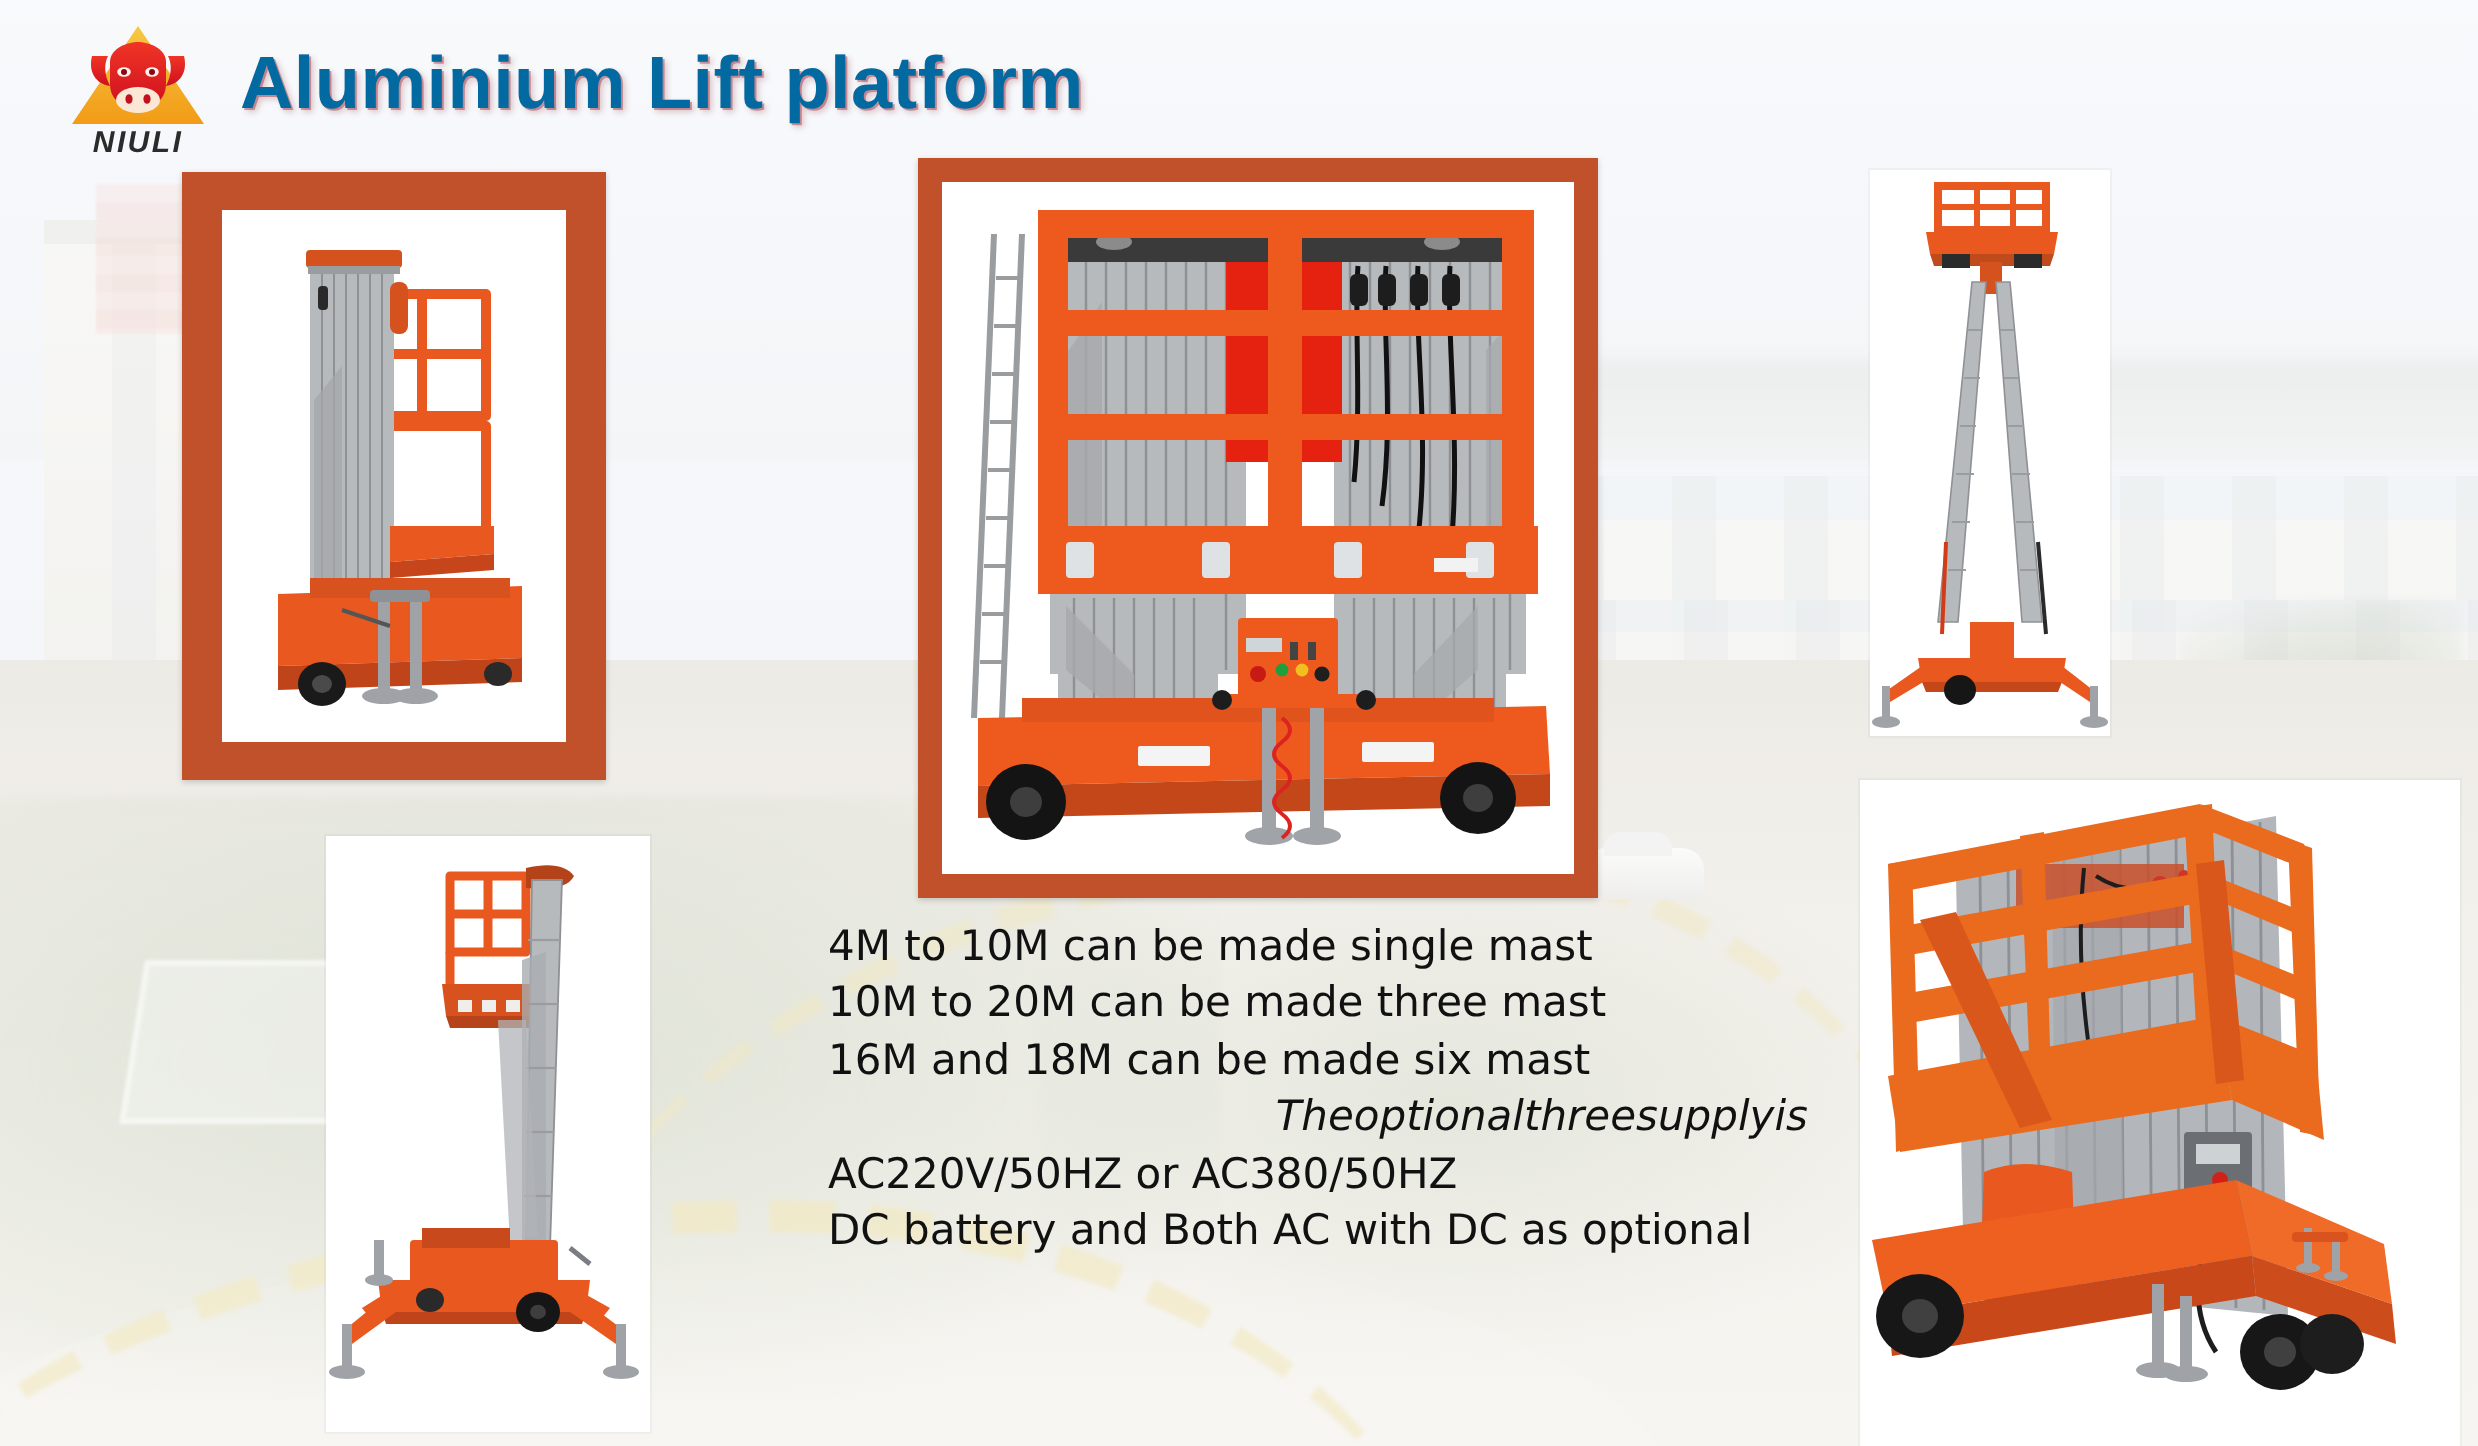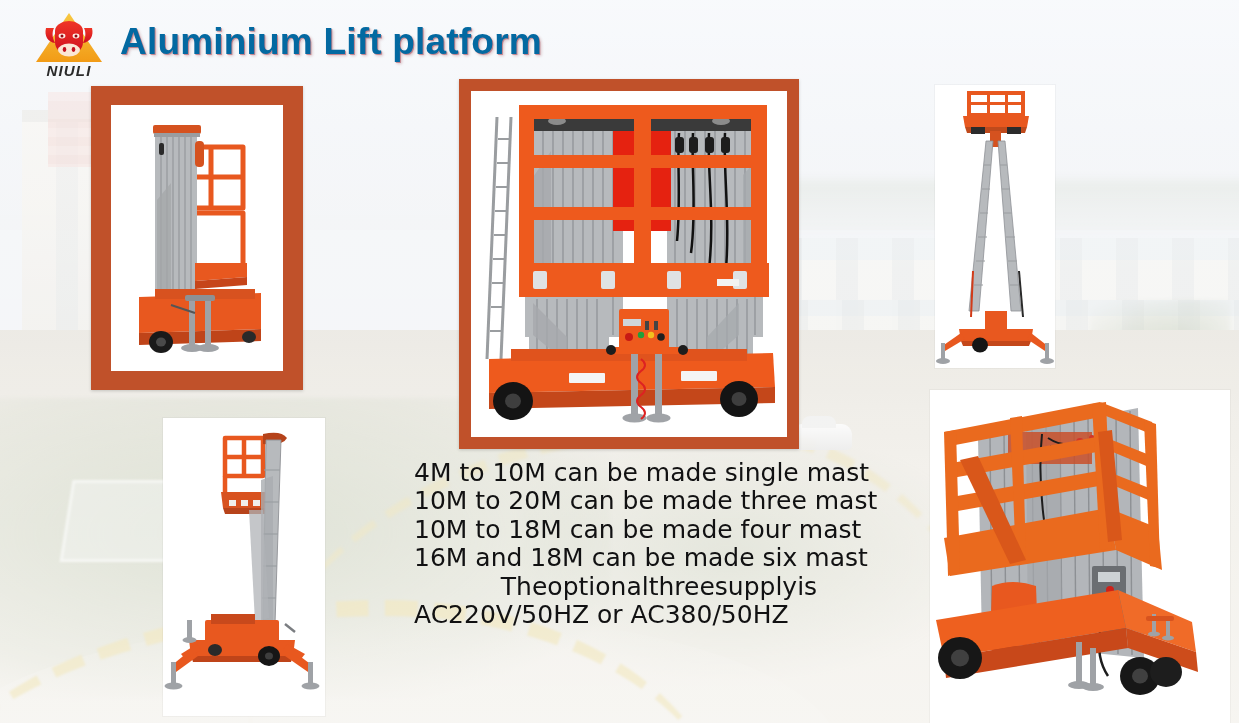--- a/index.html
+++ b/index.html
@@ -166,25 +166,25 @@
   #panel-extended-mast{left:935px;top:85px;width:120px;height:283px;}
   #panel-tall-mast{left:163px;top:418px;width:162px;height:298px;}
   #panel-dual-mast-large{left:930px;top:390px;width:300px;height:333px;}
 
   .photo-svg{display:block;width:100%;height:100%;}
 
   
   .spec{
     position:absolute;left:414px;top:459px;width:500px;
     font-family:"DejaVu Sans", sans-serif;
-    font-size:25px;line-height:28.4px;color:#111112;
+    font-size:21px;line-height:28.4px;color:#111112;
   }
   .spec .line{white-space:nowrap;}
   .spec .justified{
-    display:flex;justify-content:center;width:490px;white-space:nowrap;
+    display:flex;justify-content:flex-end;width:490px;white-space:nowrap;font-style:italic;
   }
 </style>
 </head>
 <body>
 
 <div class="slide">
 
   <div class="bg">
     <div class="bg-sky"></div>
     <div class="bg-hills"></div>
@@ -652,25 +652,25 @@
         <rect x="236" y="228" width="4" height="18"></rect>
           <ellipse cx="238" cy="248" rx="6" ry="2.5"></ellipse>
       </g>
       <rect x="216" y="226" width="28" height="5" rx="2" fill="#d8531e"></rect>
     </svg>
   </div>
 
   <div class="spec">
     <div class="line">4M to 10M can be made single mast</div>
     <div class="line">10M to 20M can be made three mast</div>
-    <div class="line">10M to 18M can be made four mast</div>
     <div class="line">16M and 18M can be made six mast</div>
     <div class="justified">
       <span>The</span>
       <span>optional</span>
       <span>three</span>
       <span>supply</span>
       <span>is</span>
     </div>
     <div class="line">AC220V/50HZ or AC380/50HZ</div>
+    <div class="line">DC battery and Both AC with DC as optional</div>
   </div>
 
 </div>
 
 </body></html>

